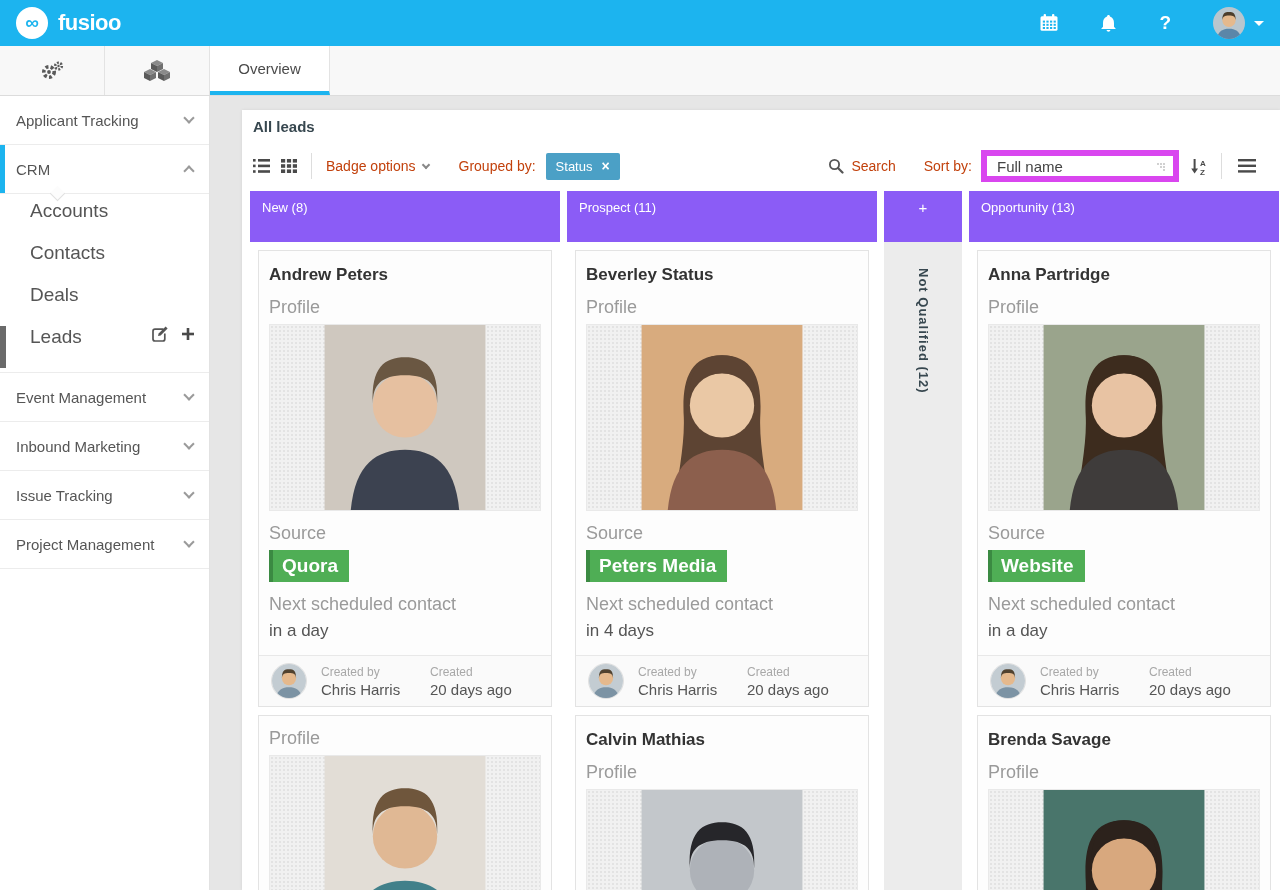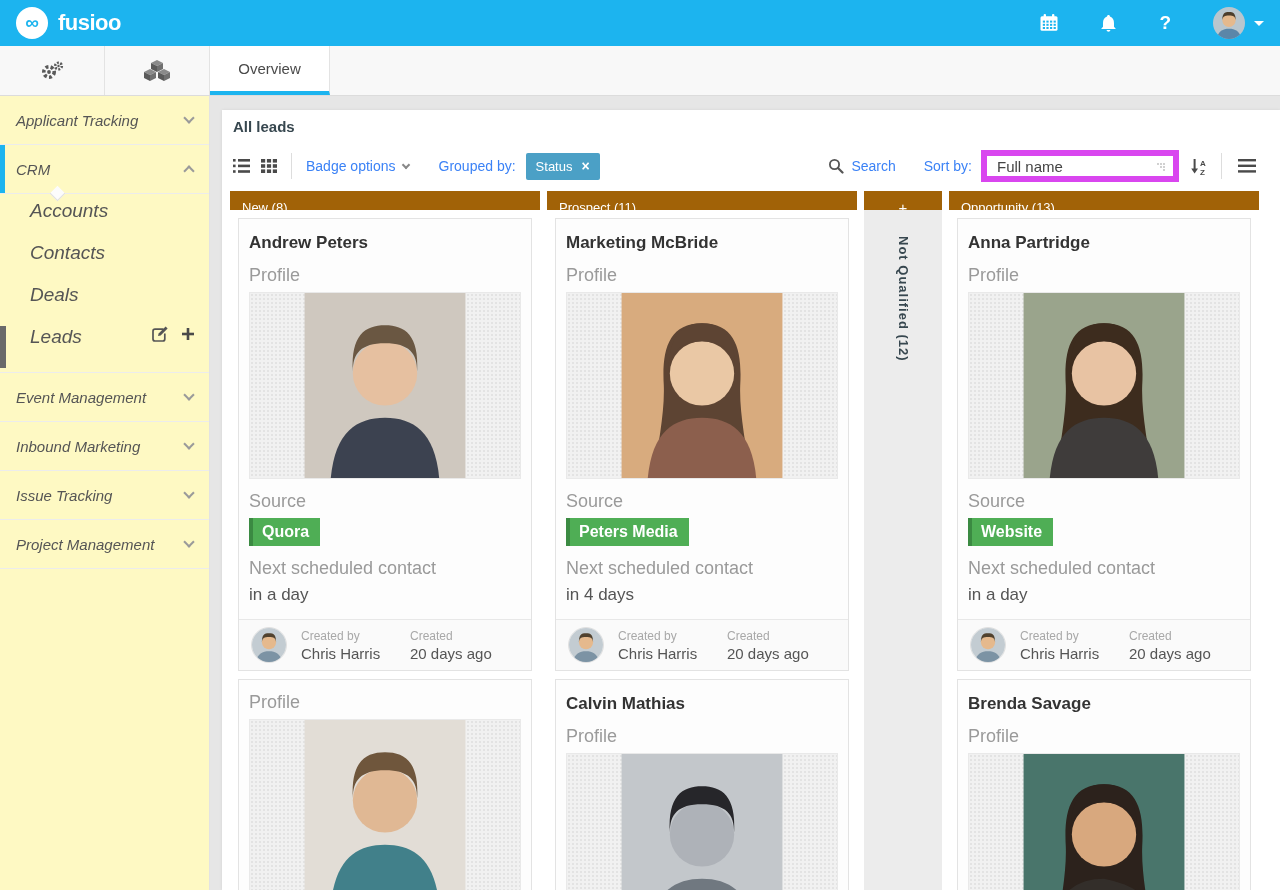--- a/index.html
+++ b/index.html
@@ -24,64 +24,64 @@
   .tabbar { height:50px; background:#f8f8f8; border-bottom:1px solid #dcdcdc; display:flex; }
   .tab-cell { width:105px; display:flex; align-items:center; justify-content:center;
     border-right:1px solid #e3e3e3; cursor:pointer; }
   .tab-overview { width:120px; background:#fff; display:flex; align-items:center; justify-content:center;
     border-right:1px solid #e3e3e3; border-bottom:4px solid #1cb4ef; font-size:15px; color:#4a4a4a; cursor:pointer; }
 
   
   .shell { display:flex; height:794px; }
 
   
-  .sidebar { width:210px; background:#fef9c3; border-right:1px solid #e2e2e2; flex:none;font-style:italic; }
+  .sidebar { width:210px; background:#ffffff; border-right:1px solid #e2e2e2; flex:none; }
   .side-item { height:49px; display:flex; align-items:center; padding:0 16px;
     border-bottom:1px solid #ececec; font-size:15px; color:#555; cursor:pointer; position:relative; }
   .side-item .chev { margin-left:auto; }
   .side-item.active-parent { box-shadow:inset 5px 0 0 #1cb4ef; }
   .chev { width:8px; height:8px; border-right:2px solid #9a9a9a; border-bottom:2px solid #9a9a9a;
     transform:rotate(45deg); margin-top:-4px; }
   .chev.up { transform:rotate(-135deg); margin-top:4px; }
   .submenu { position:relative; border-bottom:1px solid #ececec; padding:6px 0 4px; }
   .notch { position:absolute; top:-6px; left:52px; width:11px; height:11px; background:#fcfcfc;
     border-right:1px solid #e0e0e0; border-bottom:1px solid #e0e0e0; transform:rotate(45deg); }
   .sub-item { height:42px; display:flex; align-items:flex-start; padding:0 14px 0 30px;
     font-size:19px; color:#555; cursor:pointer; }
   .sub-item.active { box-shadow:inset 6px 0 0 #6a6a6a; }
   .sub-actions { margin-left:auto; display:flex; align-items:center; gap:12px; }
 
   
-  .main { flex:1; background:#e6e6e6; padding:14px 0 0 12px; }
+  .main { flex:1; background:#e6e6e6; padding:14px 0 0 12px;margin-left:20px; }
   .panel { background:#fff; height:100%; padding:8px 0 0 8px; box-shadow:0 0 3px rgba(0,0,0,0.08); }
   .page-title { font-size:15px; font-weight:bold; color:#37474f; margin-left:3px; }
 
   .toolbar { display:flex; align-items:center; margin:14px 2px 6px 3px; height:34px; padding-right:22px; }
   .tb-group { display:flex; align-items:center; }
   .icon-btn { display:flex; align-items:center; cursor:pointer; }
   .v-div { width:1px; height:26px; background:#ddd; margin:0 14px; }
-  .tb-label { font-size:14px; color:#3b82f6; }
+  .tb-label { font-size:14px; color:#c2410c; }
   .dd-trigger { display:flex; align-items:center; gap:7px; cursor:pointer; }
   .chev-sm { width:6px; height:6px; border-right:2px solid #888; border-bottom:2px solid #888;
     transform:rotate(45deg); margin-top:-3px; }
   .chip { display:flex; align-items:center; gap:9px; background:#4ba0c6; color:#fff; font-size:13px;
     padding:6px 10px; border-radius:2px; margin-left:10px; cursor:pointer; }
   .chip-x { font-weight:bold; font-size:14px; line-height:1; cursor:pointer; }
   .toolbar-right { margin-left:auto; display:flex; align-items:center; }
   .search-group { display:flex; align-items:center; gap:7px; margin-right:28px; cursor:pointer; }
   .select-box { width:198px; height:32px; border:6px solid #d946ef; background:#fff; margin-left:9px;
     display:flex; align-items:center; justify-content:space-between; padding:0 8px 0 10px;
     font-size:15px; color:#444; cursor:pointer; }
   .sort-icon { margin-left:11px; cursor:pointer; display:flex; }
   .hamburger { margin-left:2px; cursor:pointer; display:flex; }
 
   
   .board { display:flex; gap:7px; margin-top:8px; height:708px; overflow:hidden; }
   .col { width:310px; flex:none; }
-  .col-header { height:19px; background:#a16207; color:#fff; font-size:13px; line-height:34px;
+  .col-header { height:51px; background:#8b5cf6; color:#fff; font-size:13px; line-height:34px;
     padding-left:12px; cursor:pointer; }
   .col-cards { padding:8px 8px 0; display:flex; flex-direction:column; gap:8px; }
   .col-collapsed { width:78px; flex:none; display:flex; flex-direction:column; }
   .col-collapsed .col-header { padding:0; text-align:center; font-size:15px; }
   .collapsed-body { flex:1; background:#ececec; display:flex; justify-content:center; padding-top:26px; cursor:pointer; }
   .v-title { writing-mode:vertical-rl; font-size:13px; font-weight:bold; color:#37474f; letter-spacing:1px; }
 
   
   .card { background:#fdfdfd; border:1px solid #e3e3e3; cursor:pointer; }
   .card-body { padding:12px 10px 14px; }
@@ -89,21 +89,21 @@
   .field-label { font-size:18px; color:#9a9a9a; margin-bottom:6px; }
   .field-label.mt { margin-top:12px; }
   .photo-box { height:187px; border:1px solid #e9e9e9; background-color:#f1f1f1;
     background-image:radial-gradient(#e3e3e3 0.8px, transparent 0.8px); background-size:4px 4px;
     display:flex; justify-content:center; overflow:hidden; }
   .portrait { display:block; }
   .portrait .hair-long, .portrait .hair-front { display:none; }
   .portrait.long .hair-long, .portrait.long .hair-front { display:block; }
   .portrait.long .hair-short { display:none; }
   .badge { display:inline-block; background:#4fae55; border-left:4px solid #3b8a42; color:#fff;
-    font-size:16px; font-weight:bold; padding:5px 11px 5px 9px; }
+    font-size:19px; font-weight:bold; padding:5px 11px 5px 9px; }
   .next-value { font-size:17px; color:#555; margin-top:2px; }
   .card-footer { border-top:1px solid #e8e8e8; background:#fafafa; padding:7px 12px; display:flex;
     align-items:center; }
   .avatar-sm { width:36px; height:36px; border-radius:50%; overflow:hidden; flex:none; margin-right:14px;
     border:1px solid #e0e0e0; }
   .meta { width:118px; }
   .meta-label { font-size:12px; color:#a8a8a8; margin-bottom:2px; }
   .meta-value { font-size:15px; color:#555; }
 </style>
 </head>
@@ -393,21 +393,21 @@
               </div>
             </div>
           </div>
         </div>
 
         <div class="col">
           <div class="col-header">Prospect (11)</div>
           <div class="col-cards">
             <div class="card">
               <div class="card-body">
-                <div class="card-name">Marketing McBride</div>
+                <div class="card-name">Beverley Status</div>
                 <div class="field-label">Profile</div>
                 <div class="photo-box">
                   <svg class="portrait long" viewBox="0 0 160 185" width="170" height="186" style="--p-bg: #d8ab7e; --p-hair: #5d4433; --p-skin: #eac8a5; --p-shirt: #8c5f4d;">
                     <rect width="160" height="185" fill="var(--p-bg)"></rect>
                     <path class="hair-long" d="M80 30 C46 30 40 58 42 92 C43 120 36 150 32 185 L128 185 C124 150 117 120 118 92 C120 58 114 30 80 30 Z" fill="var(--p-hair)"></path>
                     <circle cx="80" cy="80" r="32" fill="var(--p-skin)"></circle>
                     <path class="hair-short" d="M48 78 C46 42 60 32 80 32 C100 32 114 42 112 78 C112 60 104 50 80 50 C56 50 48 60 48 78 Z" fill="var(--p-hair)"></path>
                     <path class="hair-front" d="M80 30 C56 30 46 48 47 82 C49 62 52 50 80 48 C108 50 111 62 113 82 C114 48 104 30 80 30 Z" fill="var(--p-hair)"></path>
                     <path d="M26 185 C30 138 52 124 80 124 C108 124 130 138 134 185 Z" fill="var(--p-shirt)"></path>
                   </svg>

